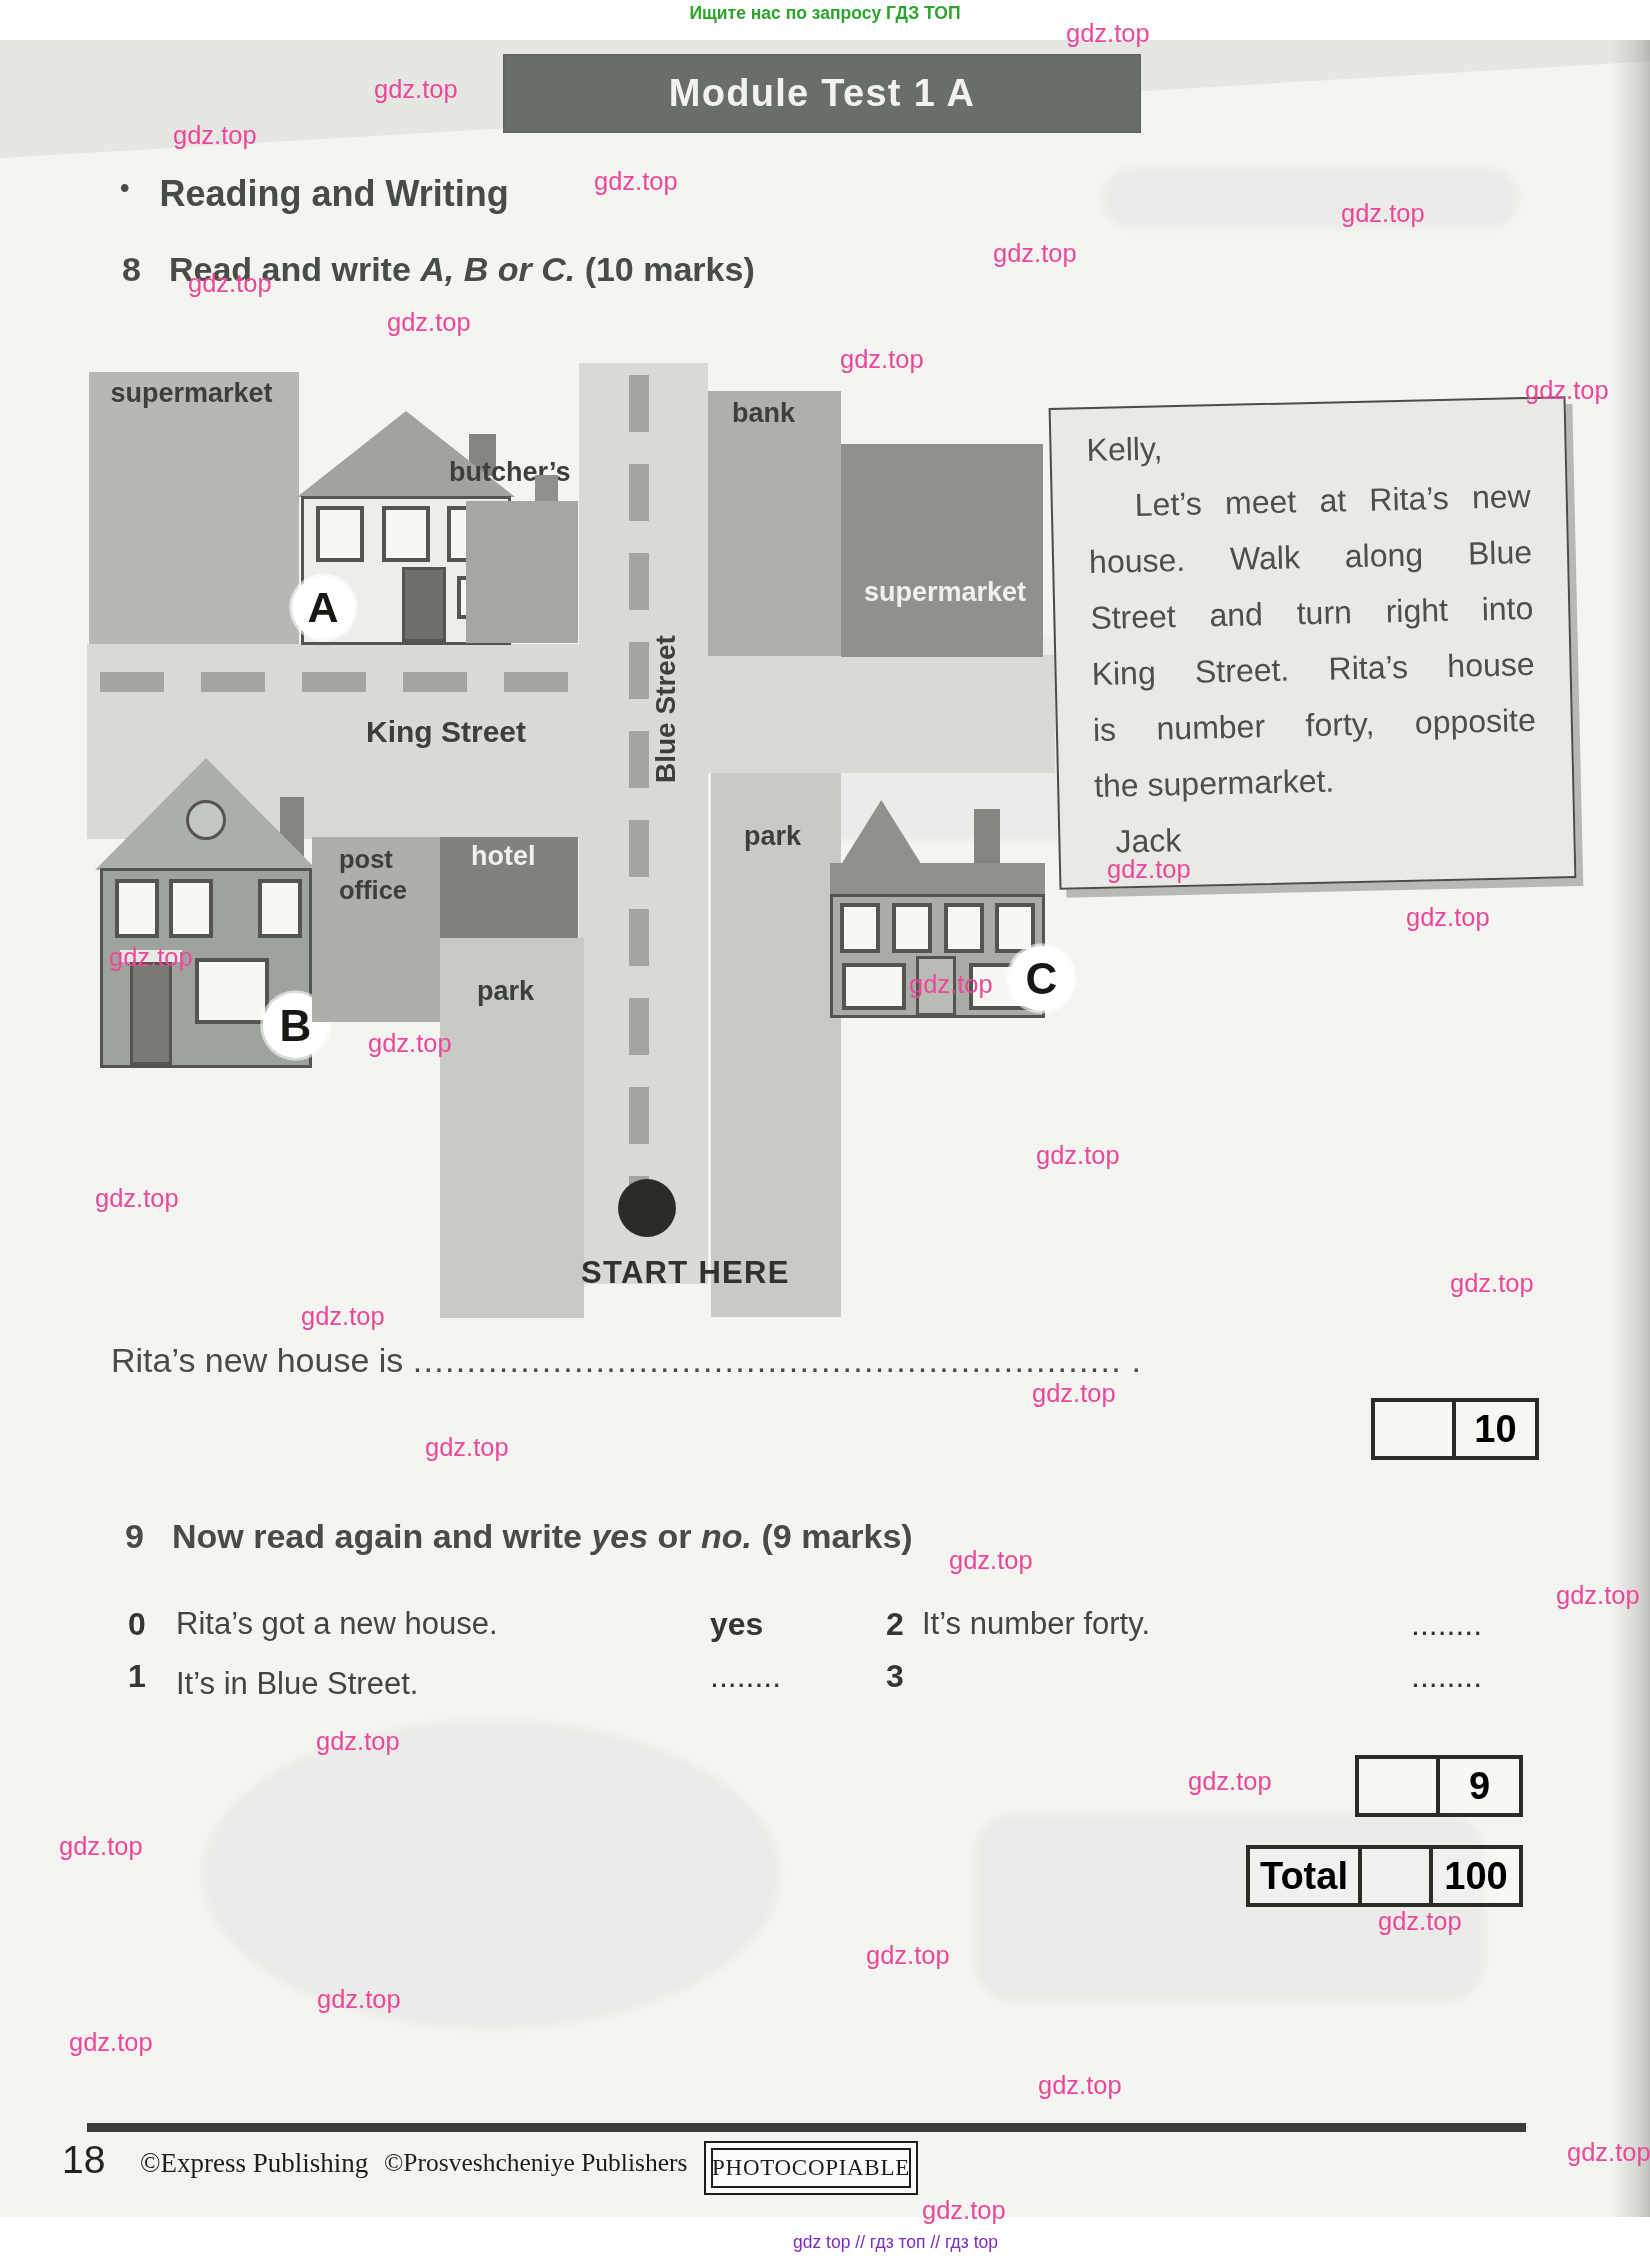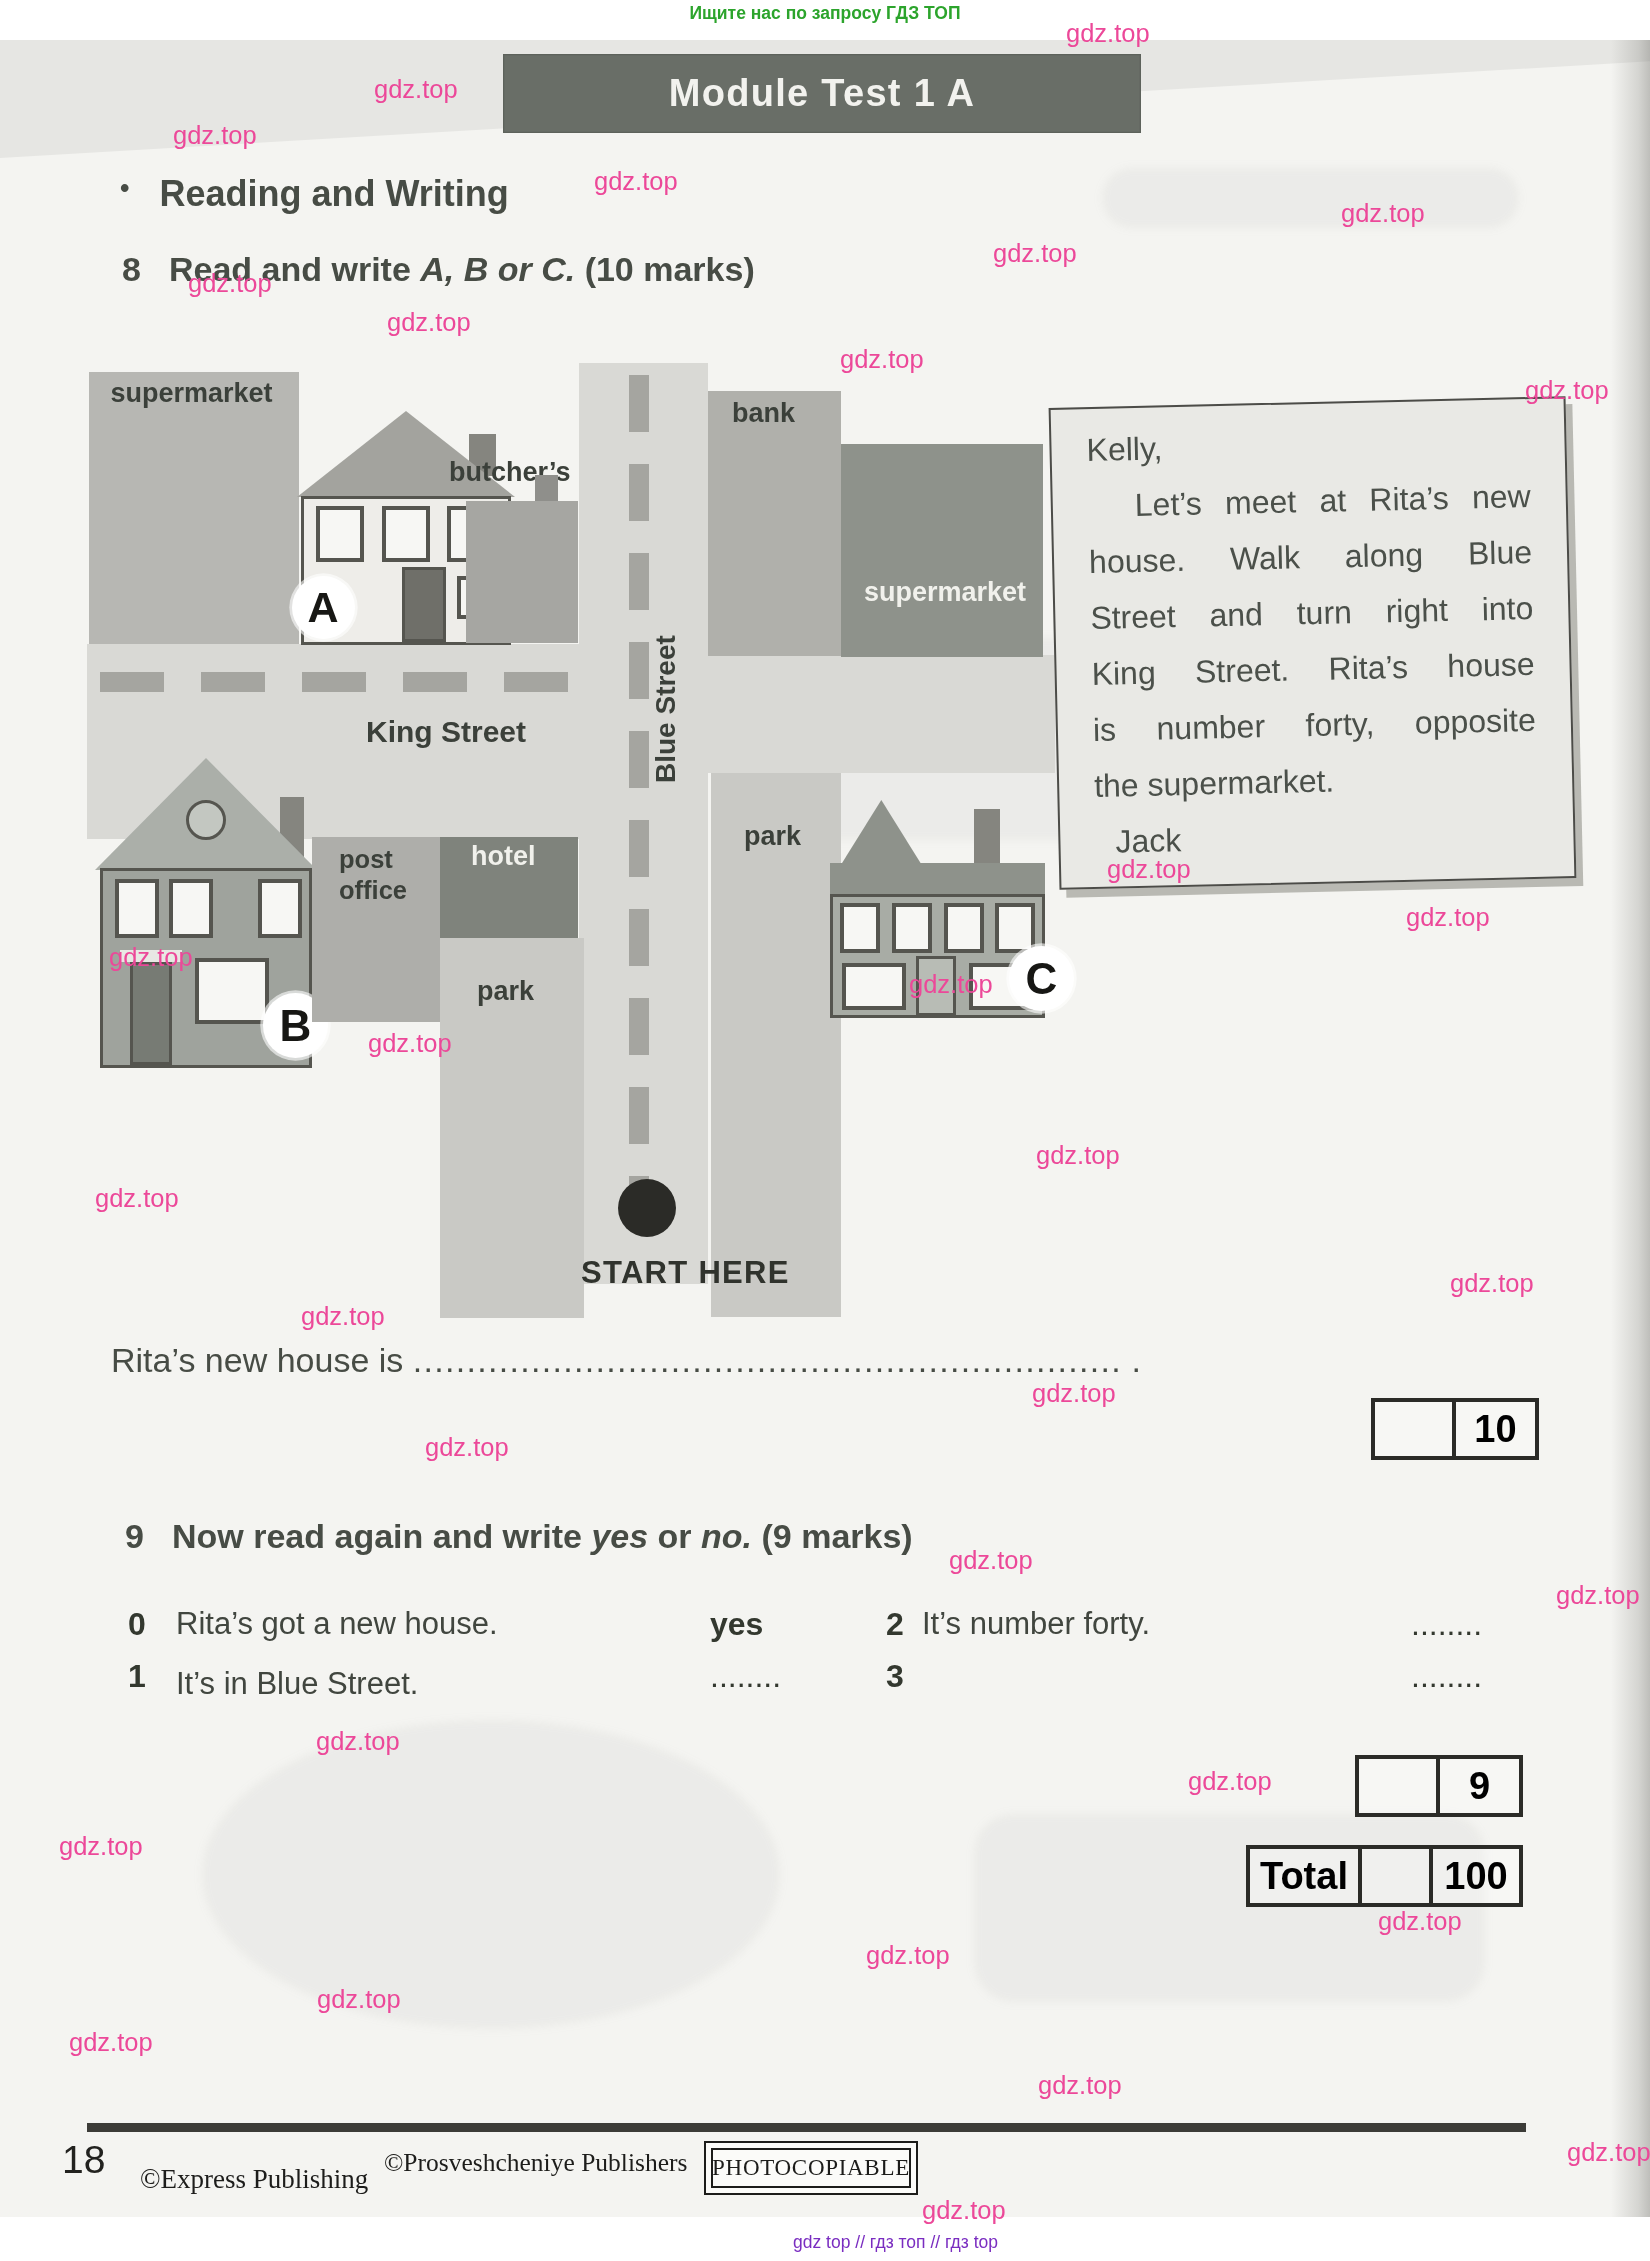--- a/index.html
+++ b/index.html
@@ -277,21 +277,21 @@
   </div>
 
   <div class="abs score-box" style="left:1246px;top:1845px;width:277px;height:62px;">
     <div class="score-cell total-lbl" style="width:108px;">Total</div>
     <div class="score-cell blank val"></div>
     <div class="score-cell val" style="width:86px;">100</div>
   </div>
 
   <div class="abs footer-rule"></div>
   <div class="abs pagenum" style="left: 62px; top: 2138px;">18</div>
-  <div class="abs pub" style="left:140px;top:2148px;margin-top:16px;">©Express Publishing</div>
+  <div class="abs pub" style="left:140px;top:2148px;">©Express Publishing</div>
   <div class="abs pub" style="left:384px;top:2148px;font-size:25.5px;">©Prosveshcheniye Publishers</div>
   <div class="abs photocopiable">PHOTOCOPIABLE</div>
 
   <div class="abs bottom-banner">gdz top  //  гдз топ  //  гдз top</div>
 
   <div class="abs wm-layer">
       <span class="wm" style="left: 1066px; top: 19px;">gdz.top</span>
       <span class="wm" style="left: 374px; top: 75px;">gdz.top</span>
       <span class="wm" style="left: 173px; top: 121px;">gdz.top</span>
       <span class="wm" style="left: 594px; top: 167px;">gdz.top</span>

